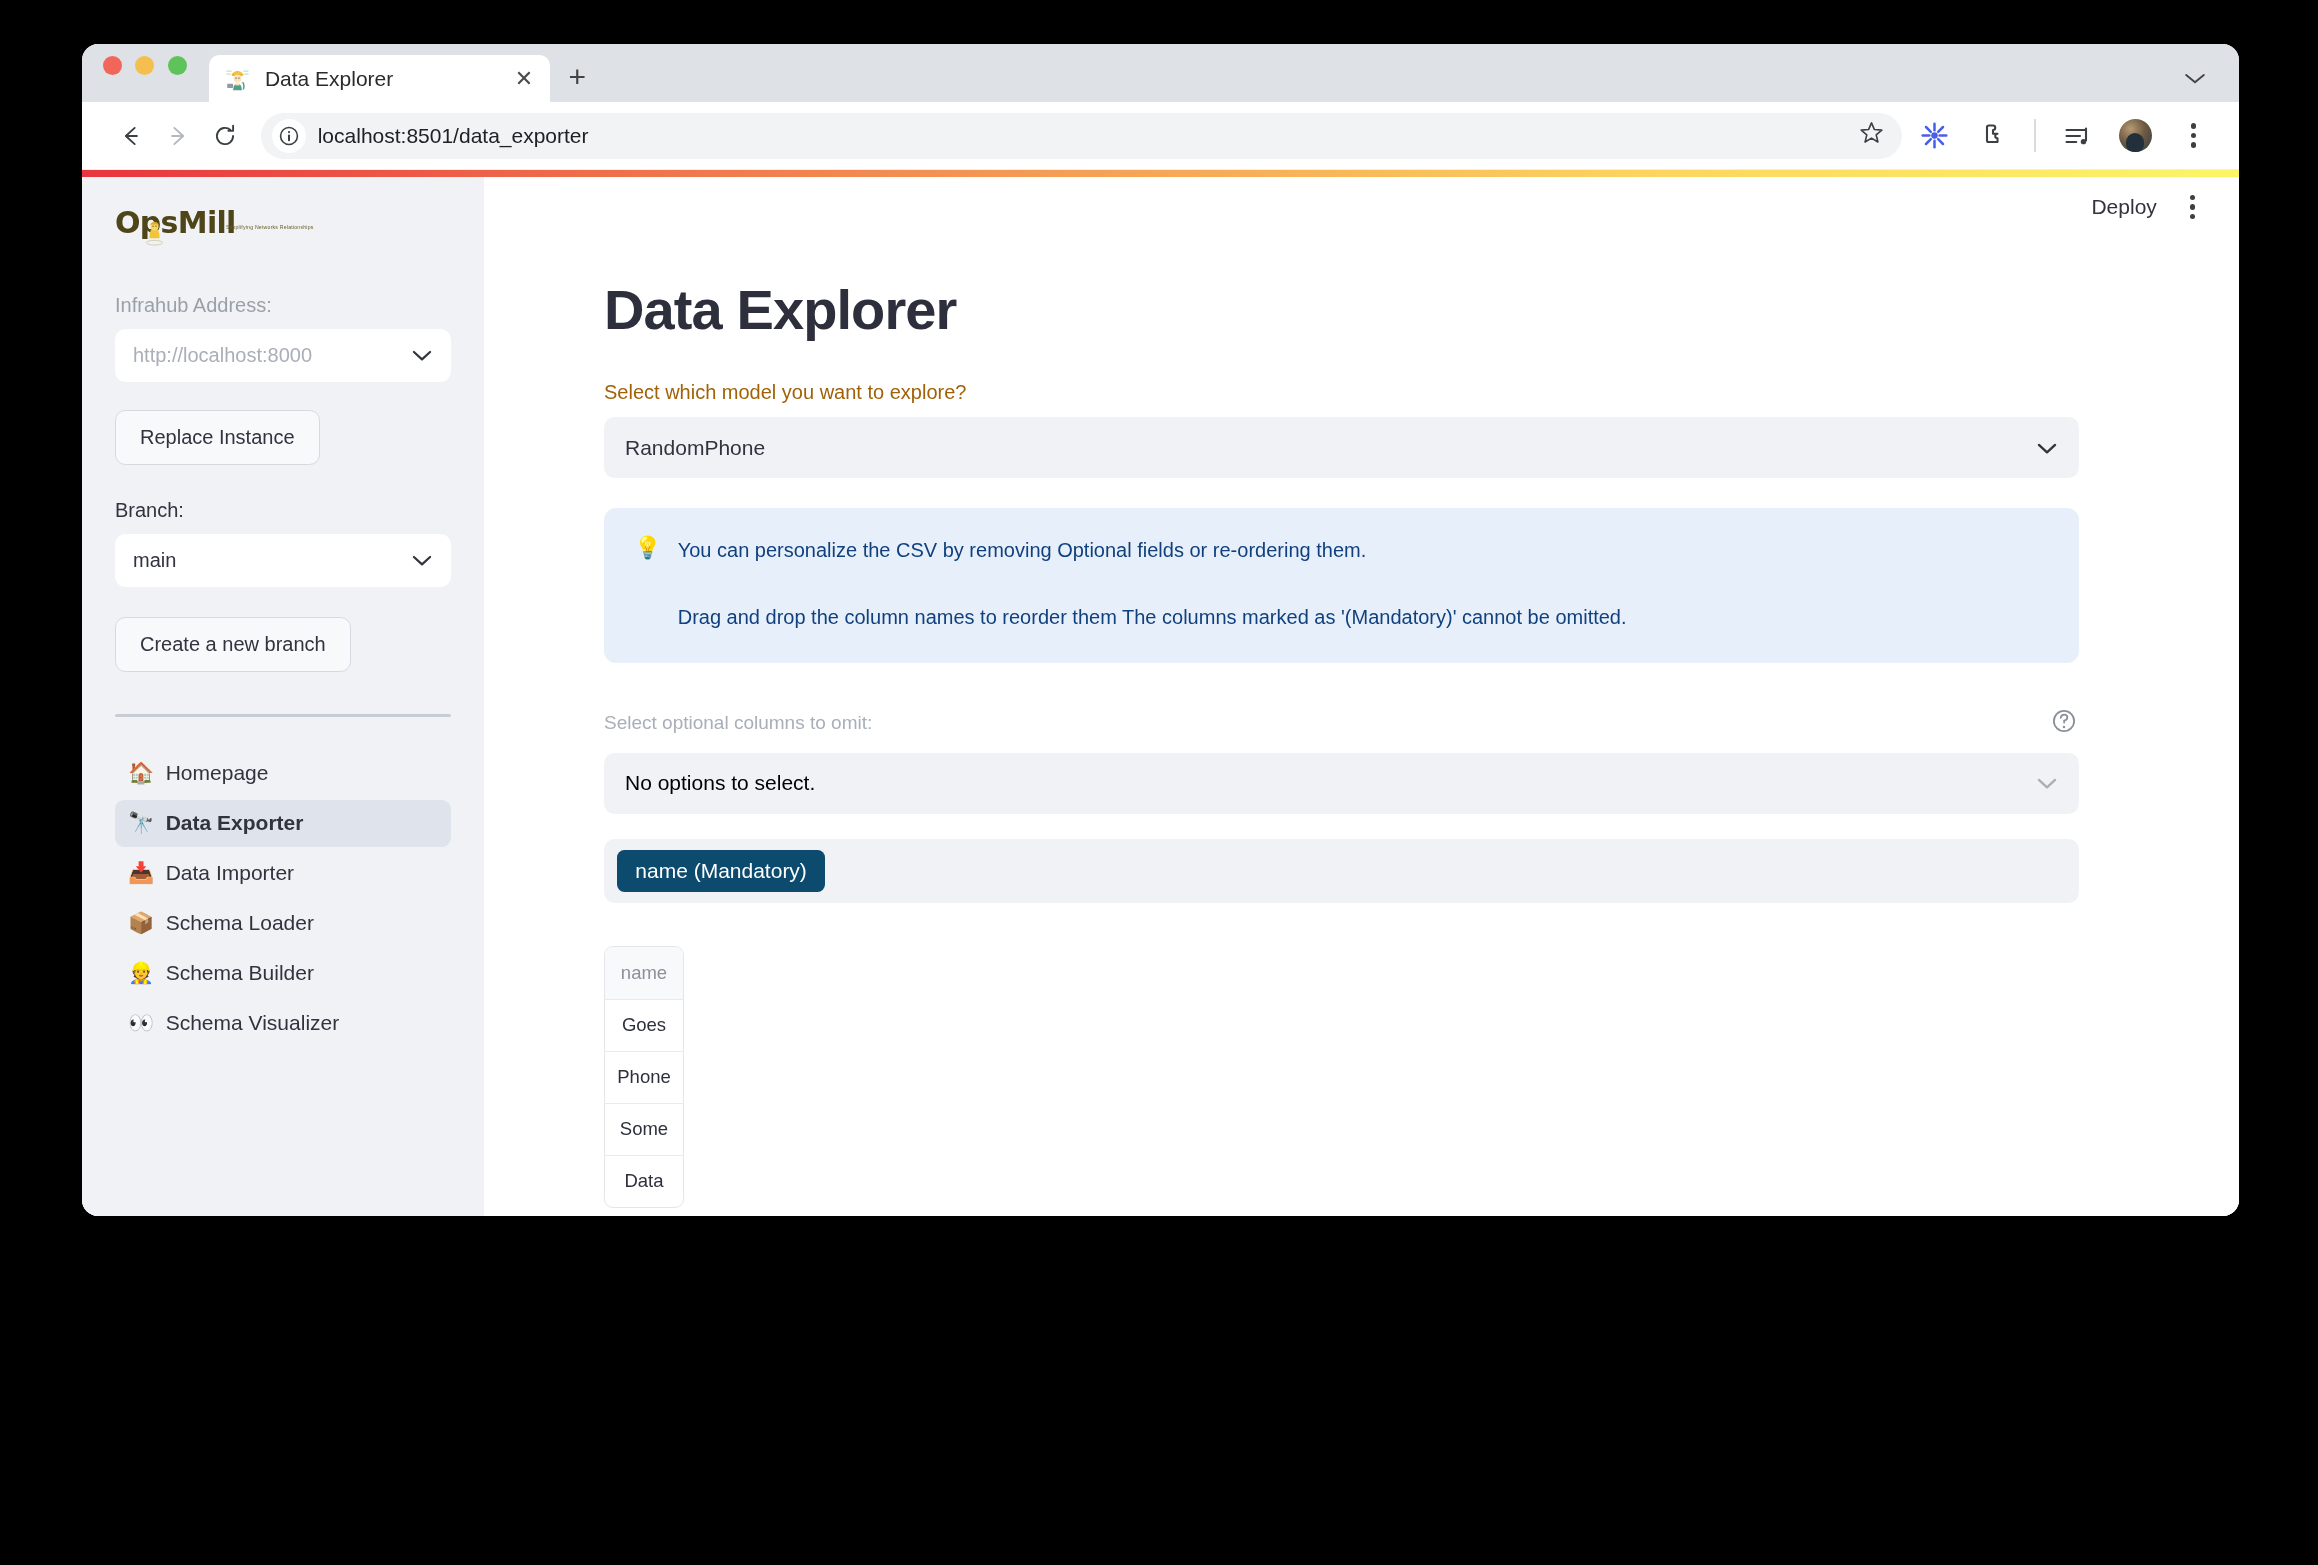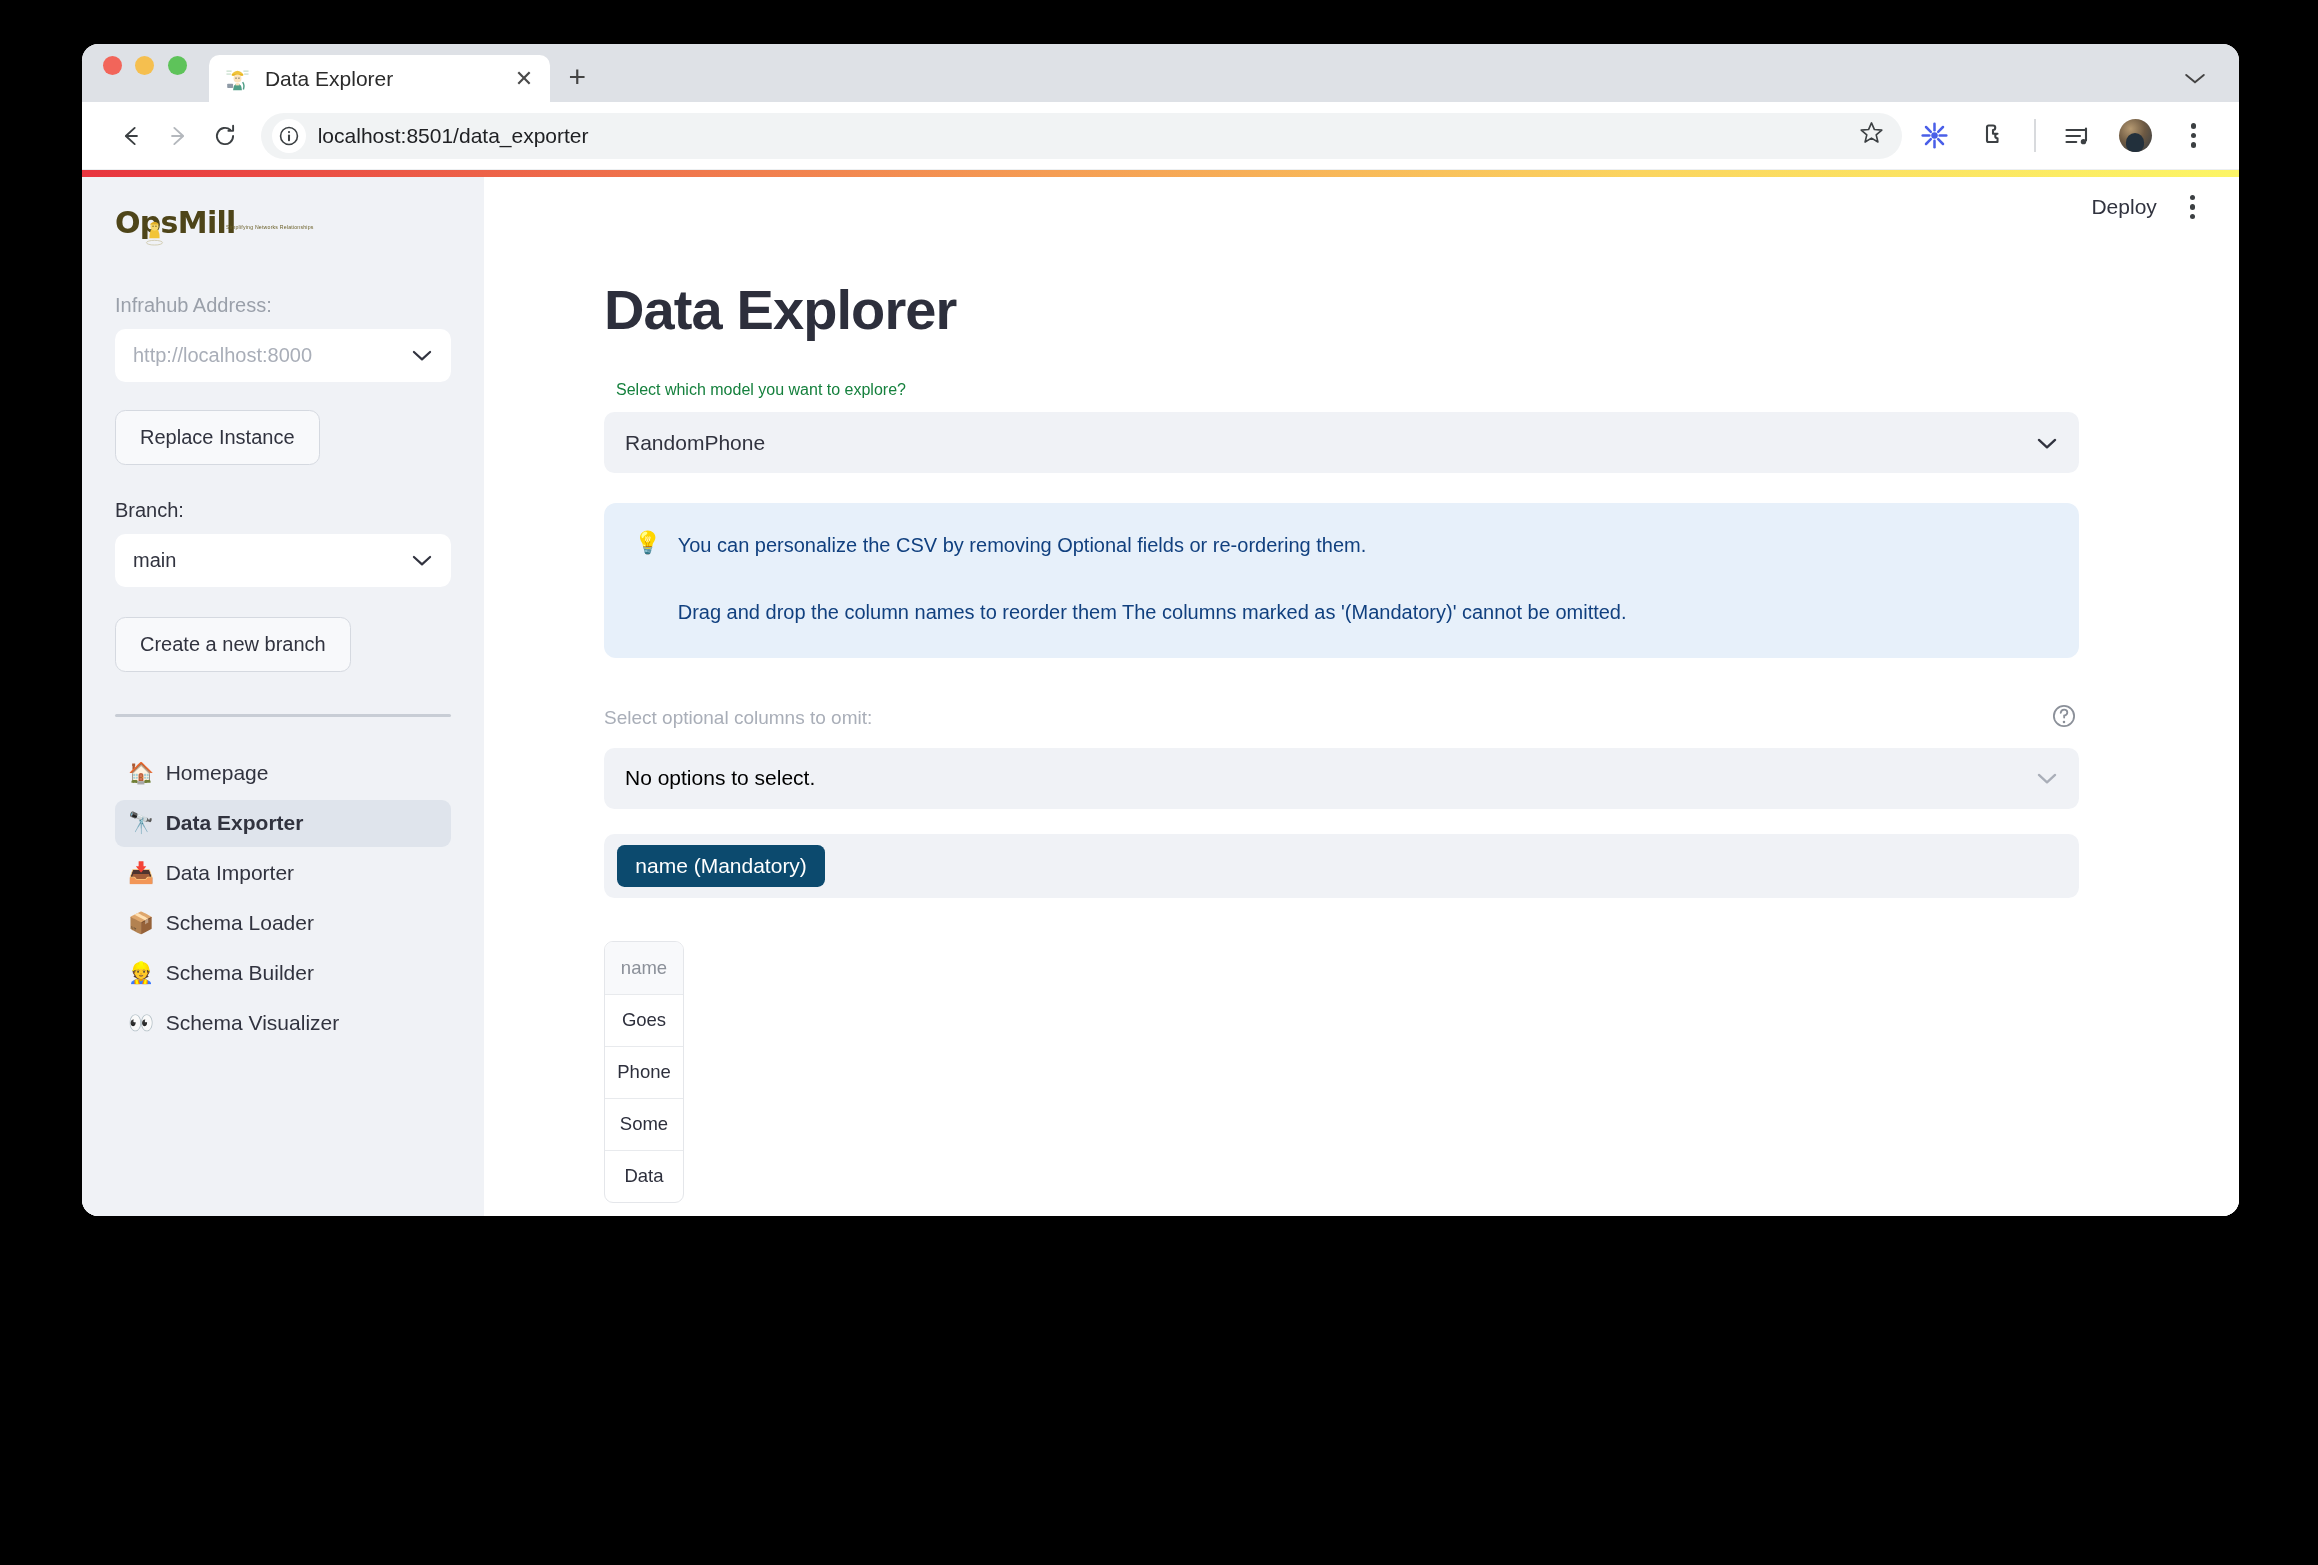--- a/index.html
+++ b/index.html
@@ -187,21 +187,21 @@
   }
   .deploy { font-size: 21px; color: #31333f; }
   .main-inner { padding: 33px 0 0 120px; max-width: 1601px; }
 
   h1.title {
     font-size: 56px; font-weight: bold; color: #2d2f3c;
     letter-spacing: -0.9px;
     margin-bottom: 39px;
     font-family: "Liberation Sans", sans-serif;
   }
-  .q-label { font-size: 16px; color: #15803d; margin-bottom: 13.3px; margin-left: 12px; }
+  .q-label { font-size: 20px; color: #a16207; margin-bottom: 13.3px; }
   .widefield {
     width: 1475px; height: 61px;
     background: #f0f2f6; border-radius: 10.4px;
     display: flex; align-items: center; padding: 0 21px;
     font-size: 21px; color: #31333f;
   }
   .widefield .chev { margin-left: auto; }
   .widefield.muted { color: #000000; }
 
   .infobox {

